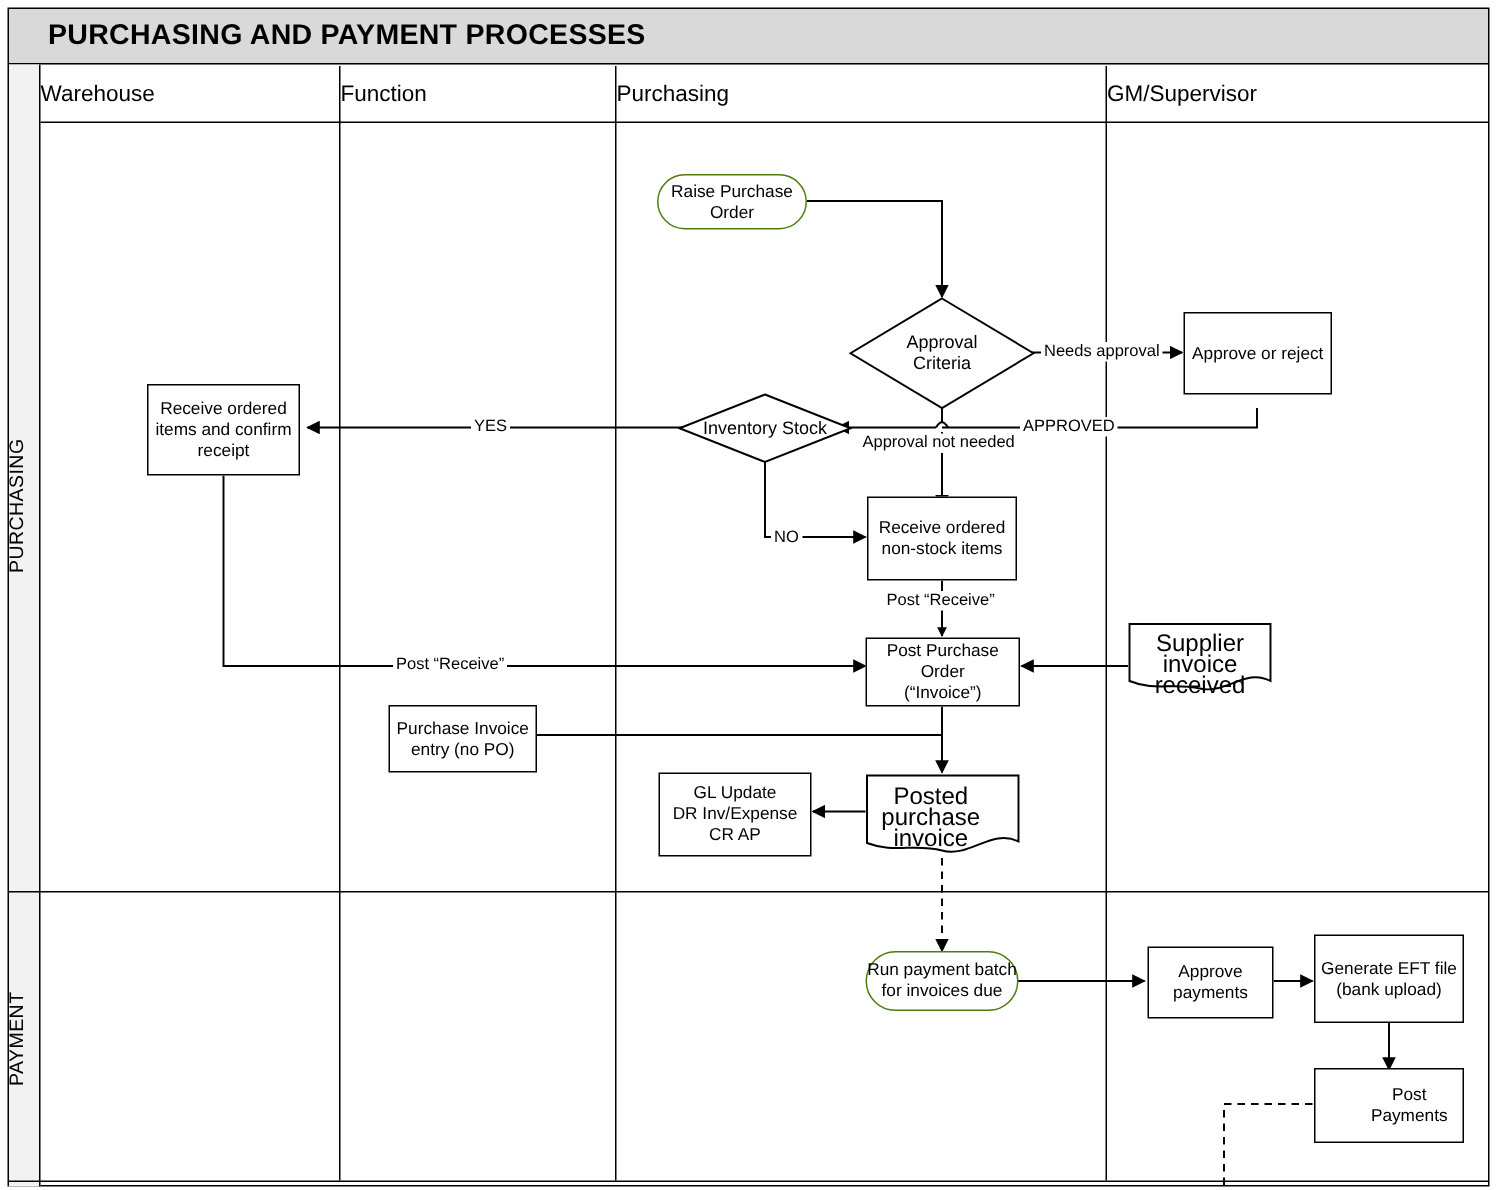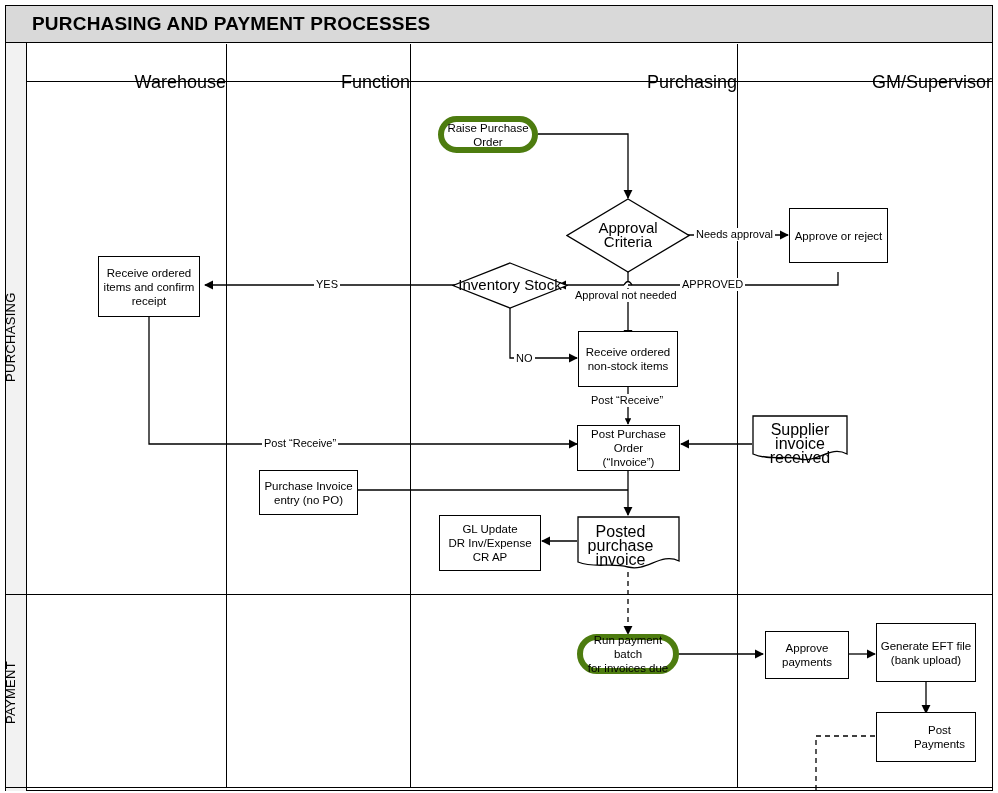--- a/index.html
+++ b/index.html
@@ -81,43 +81,42 @@
     position: absolute;
     height: 0;
     border-top: 1px solid #000;
   }
   
   .col-header {
     position: absolute;
     top: 44px;
     height: 37px;
     line-height: 37px;
-    text-align: right;
-    font-size: 18px;
-    color: #000;
-    margin-top: 20px;
+    text-align: left;
+    font-size: 15px;
+    color: #000;
   }
   
   .shape {
     position: absolute;
     box-sizing: border-box;
     display: flex;
     align-items: center;
     justify-content: center;
     text-align: center;
     font-size: 11.5px;
     line-height: 14px;
     color: #000;
     background: #ffffff;
   }
   .proc {
     border: 1px solid #000;
   }
   .term {
-    border: 6px solid #4d7c0f;
+    border: 1px solid #4d7c0f;
     border-radius: 22px;
   }
   .doc-wrap {
     position: absolute;
   }
   .doc-wrap svg { display: block; }
   .doc-text {
     position: absolute;
     left: 0;
     top: 0;
@@ -127,21 +126,21 @@
     line-height: 14px;
     color: #000;
   }
   .diamond-wrap { position: absolute; }
   .diamond-wrap svg { display:block; }
   .diamond-text {
     position: absolute;
     left: 0;
     width: 100%;
     text-align: center;
-    font-size: 15px;
+    font-size: 12px;
     line-height: 14px;
     color: #000;
   }
   
   .conn-label {
     position: absolute;
     font-size: 11px;
     line-height: 13px;
     color: #000;
     background: #ffffff;

